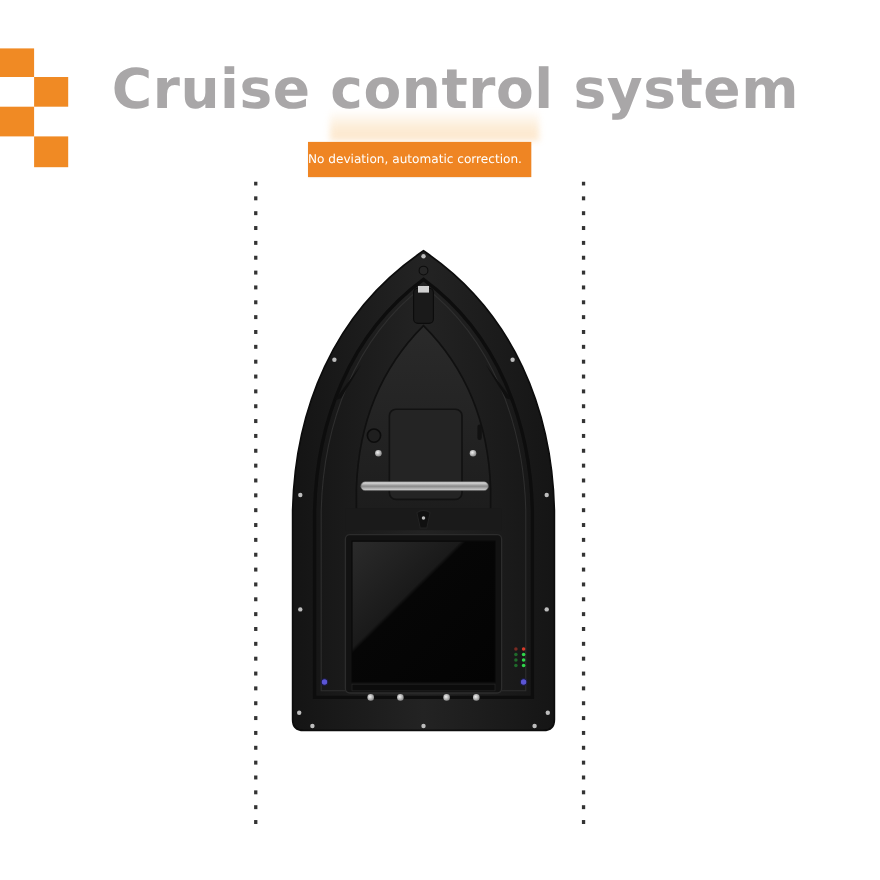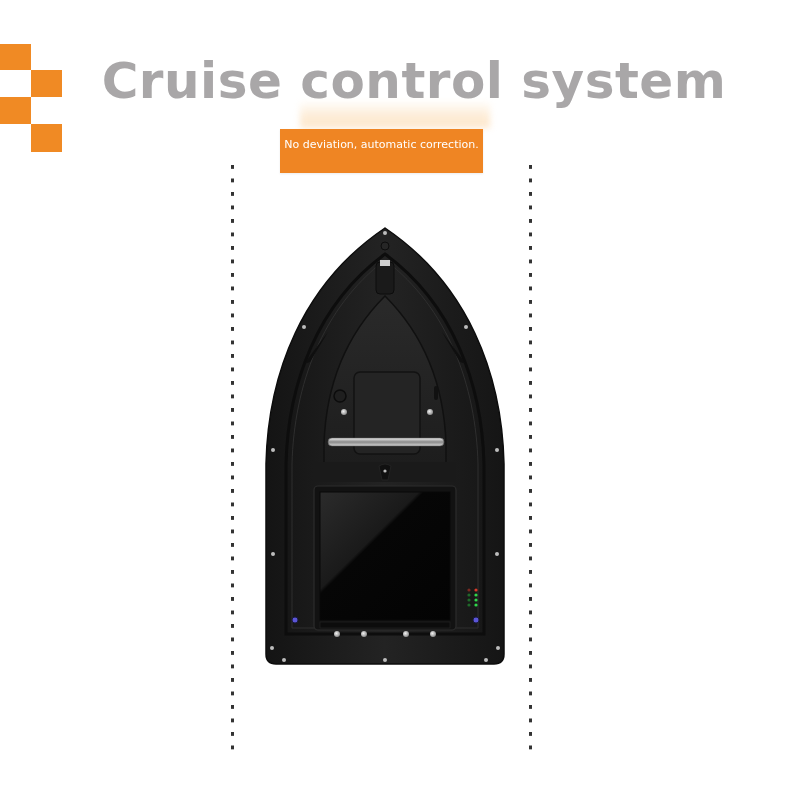--- a/index.html
+++ b/index.html
@@ -14,23 +14,23 @@
       color: #a9a7a8; letter-spacing: 0.5px;
       font-family: "DejaVu Sans", sans-serif;
       transform: translateX(14px);
     }
     .glow {
       position: absolute; left: 300px; top: 100px; width: 190px; height: 28px;
       background: linear-gradient(180deg, rgba(255,255,255,0) 0%, rgba(252,228,196,0.7) 60%, rgba(252,215,170,0.6) 100%);
       filter: blur(3px);
     }
     .badge {
-      position: absolute; left: 280px; top: 129px; width: 203px; height: 44px;
+      position: absolute; left: 280px; top: 129px; width: 203px; height: 32px;
       background: #ef8523; color: #ffffff;
-      font-size: 11px; line-height: 32px; text-align: center;
+      font-size: 11px; line-height: 32px; 
       font-family: "DejaVu Sans", sans-serif;
       box-shadow: 0 1px 2px rgba(0,0,0,0.08);
     }
 
     .lane-line {
       position: absolute; top: 165px; width: 3px; height: 590px;
       background-image: linear-gradient(to bottom, #333 0, #333 4px, transparent 4px);
       background-size: 3px 13.5px;
     }
 

